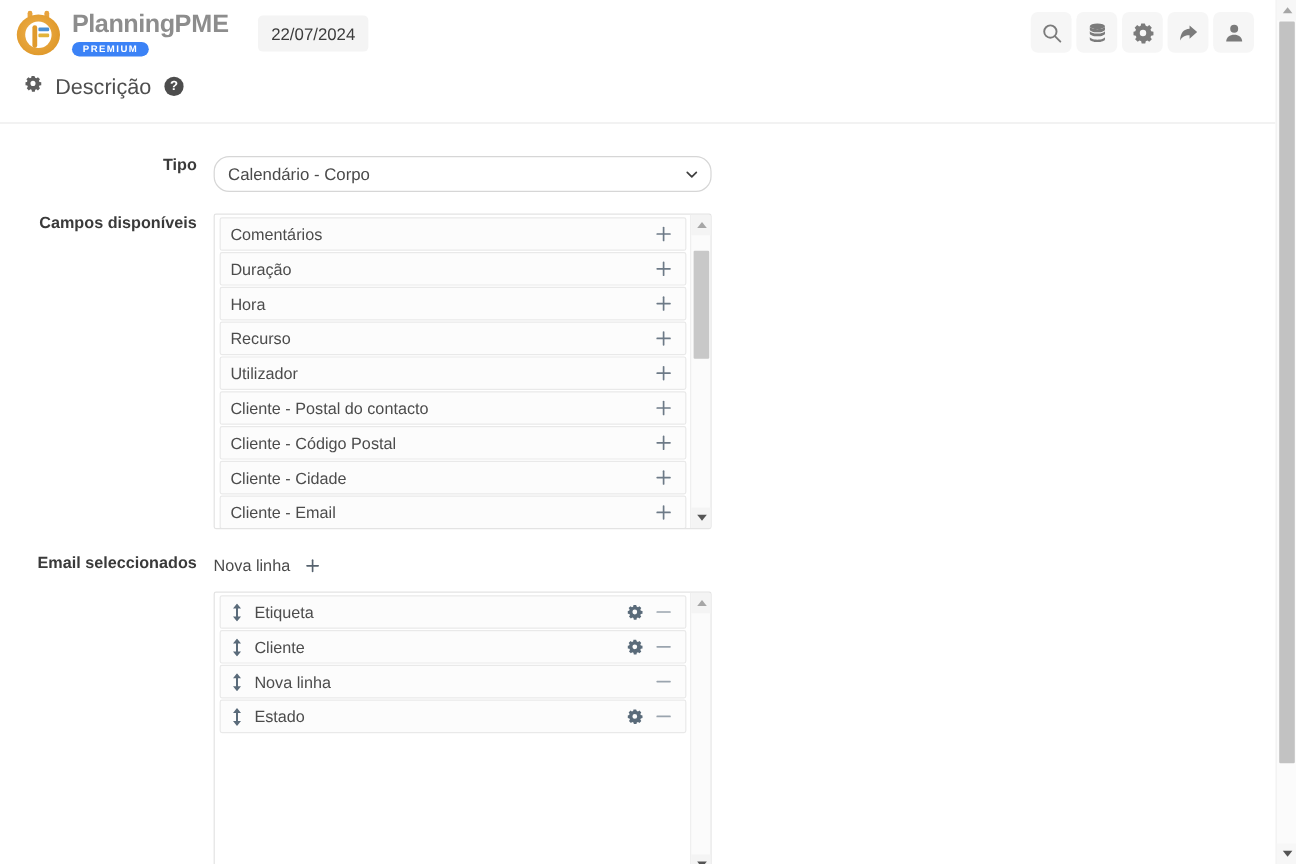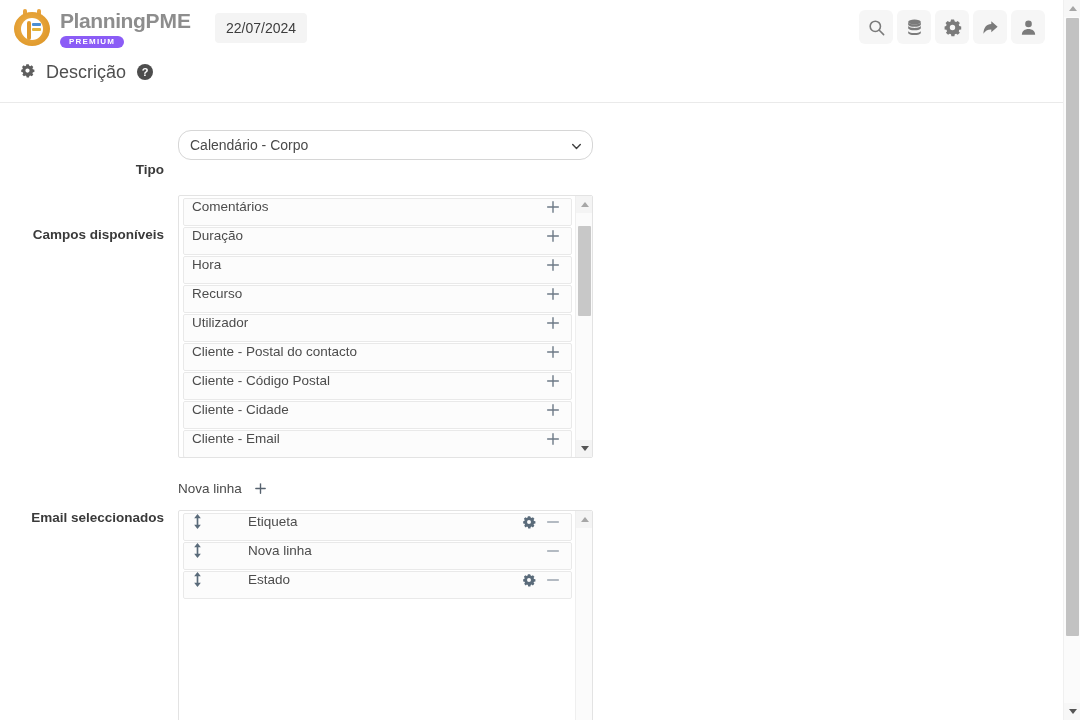--- a/index.html
+++ b/index.html
@@ -101,21 +101,21 @@
     color: #8d8d8d;
     letter-spacing: -0.4px;
   }
   .logo-title .pme {
     font-size: 21px;
     letter-spacing: 0;
   }
   .logo-badge {
     margin-top: 3px;
     display: inline-block;
-    background: #8b5cf6;
+    background: #3b82f6;
     color: #ffffff;
     font-size: 8px;
     font-weight: bold;
     letter-spacing: 1.2px;
     padding: 2px 9px 2px 9px;
     border-radius: 8px;
   }
 
   .date-chip {
     margin-left: 24px;
@@ -185,21 +185,20 @@
     align-items: flex-start;
   }
   .form-label {
     width: 178px;
     text-align: right;
     padding-right: 14px;
     font-size: 13.5px;
     font-weight: bold;
     color: #3a3a3a;
     flex: 0 0 auto;
-    margin-top: 32px;
   }
   .form-field { flex: 1 1 auto; }
 
   
   .select-wrap {
     position: relative;
     width: 415px;
   }
   select.tipo-select {
     width: 415px;
@@ -244,25 +243,24 @@
     padding: 2px 0 0 2px;
   }
 
   .list-row {
     height: 28px;
     margin: 0 2px 1px 2px;
     border: 1px solid #e9e9e9;
     border-radius: 2px;
     background: #fcfcfc;
     display: flex;
-    align-items: flex-start;
+    align-items: center;
     padding: 0 8px 0 8px;
     font-size: 13.5px;
     color: #4c4c4c;
-    gap: 36px;
   }
   .list-row .row-label { flex: 1 1 auto; }
   .list-row .plus {
     color: #6d7a87;
     display: flex;
     align-items: center;
     padding-right: 2px;
   }
   .row-actions {
     display: flex;
@@ -579,20 +577,40 @@
                       </svg>
                     </span>
                   </span>
                 </div>
                 <div class="list-row">
                   <span class="handle">
                     <svg width="11" height="15" viewBox="0 0 12 18" fill="currentColor">
                       <path d="M6 0 10 5H7v8h3L6 18 2 13h3V5H2z"></path>
                     </svg>
                   </span>
+                  <span class="row-label">Cliente</span>
+                  <span class="row-actions">
+                    <span class="gear-row">
+                      <svg width="14" height="14" viewBox="0 0 24 24" fill="currentColor">
+                        <path d="M13.9 2h-3.8l-.5 2.4-1.7.7-2-1.4-2.7 2.7 1.4 2-0.7 1.7L2 10.6v3.8l2.4.5.7 1.7-1.4 2 2.7 2.7 2-1.4 1.7.7.5 2.4h3.8l.5-2.4 1.7-.7 2 1.4 2.7-2.7-1.4-2 .7-1.7 2.4-.5v-3.8l-2.4-.5-.7-1.7 1.4-2-2.7-2.7-2 1.4-1.7-.7zM12 15.4a3.4 3.4 0 1 1 0-6.8 3.4 3.4 0 0 1 0 6.8z"></path>
+                      </svg>
+                    </span>
+                    <span class="minus-row">
+                      <svg width="16" height="16" viewBox="0 0 24 24" fill="none" stroke="currentColor" stroke-width="2.1" stroke-linecap="round">
+                        <line x1="4" y1="12" x2="20" y2="12"></line>
+                      </svg>
+                    </span>
+                  </span>
+                </div>
+                <div class="list-row">
+                  <span class="handle">
+                    <svg width="11" height="15" viewBox="0 0 12 18" fill="currentColor">
+                      <path d="M6 0 10 5H7v8h3L6 18 2 13h3V5H2z"></path>
+                    </svg>
+                  </span>
                   <span class="row-label">Nova linha</span>
                   <span class="row-actions">
                     <span class="act-spacer"></span>
                     <span class="minus-row">
                       <svg width="16" height="16" viewBox="0 0 24 24" fill="none" stroke="currentColor" stroke-width="2.1" stroke-linecap="round">
                         <line x1="4" y1="12" x2="20" y2="12"></line>
                       </svg>
                     </span>
                   </span>
                 </div>

